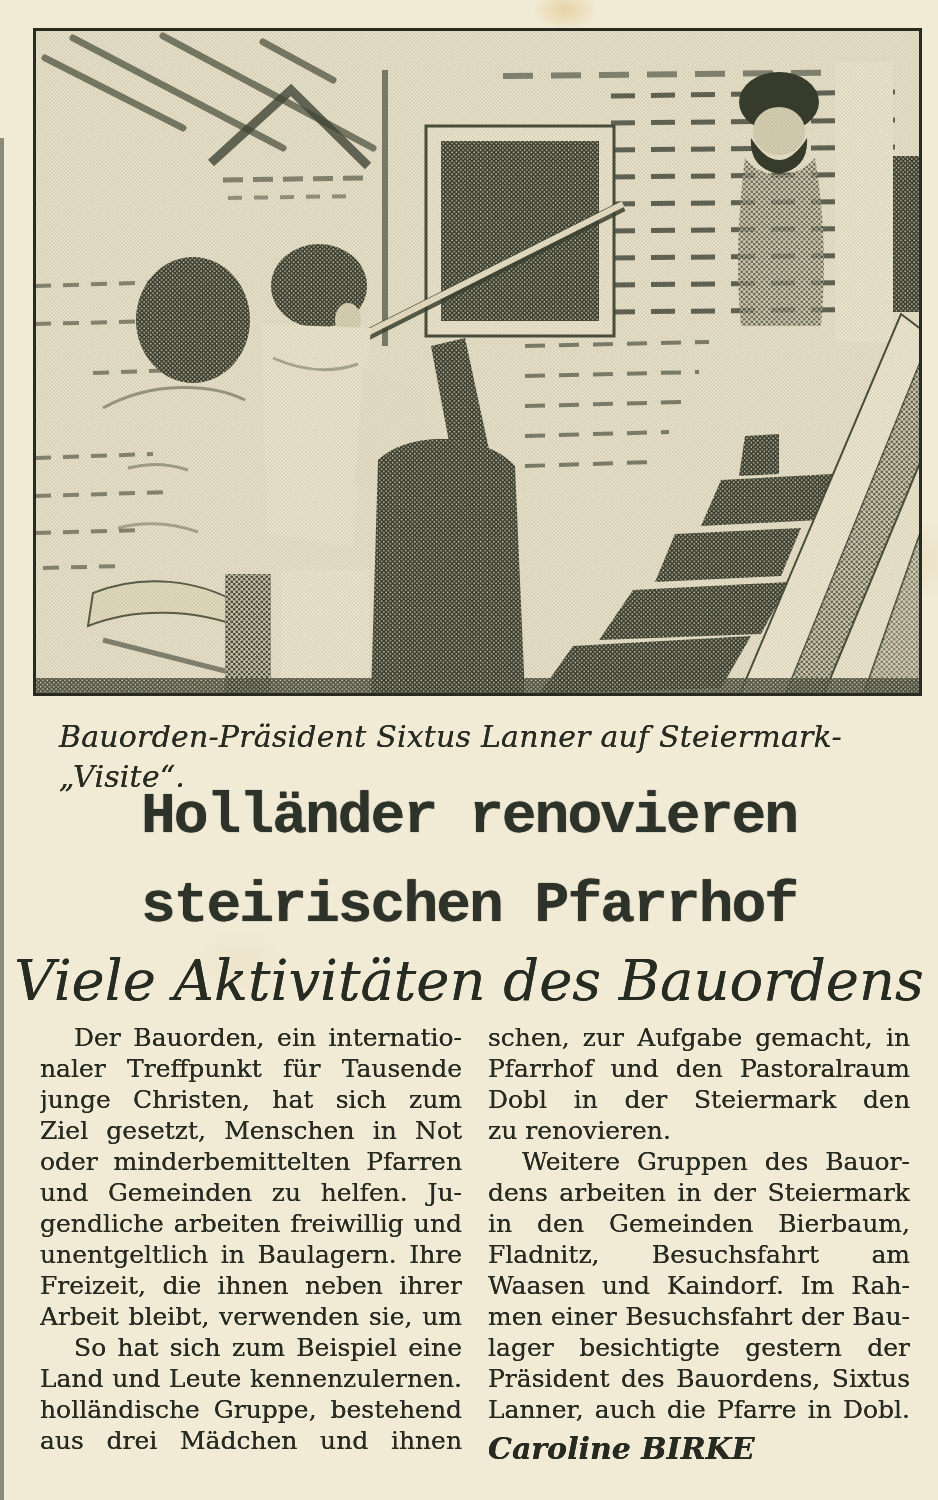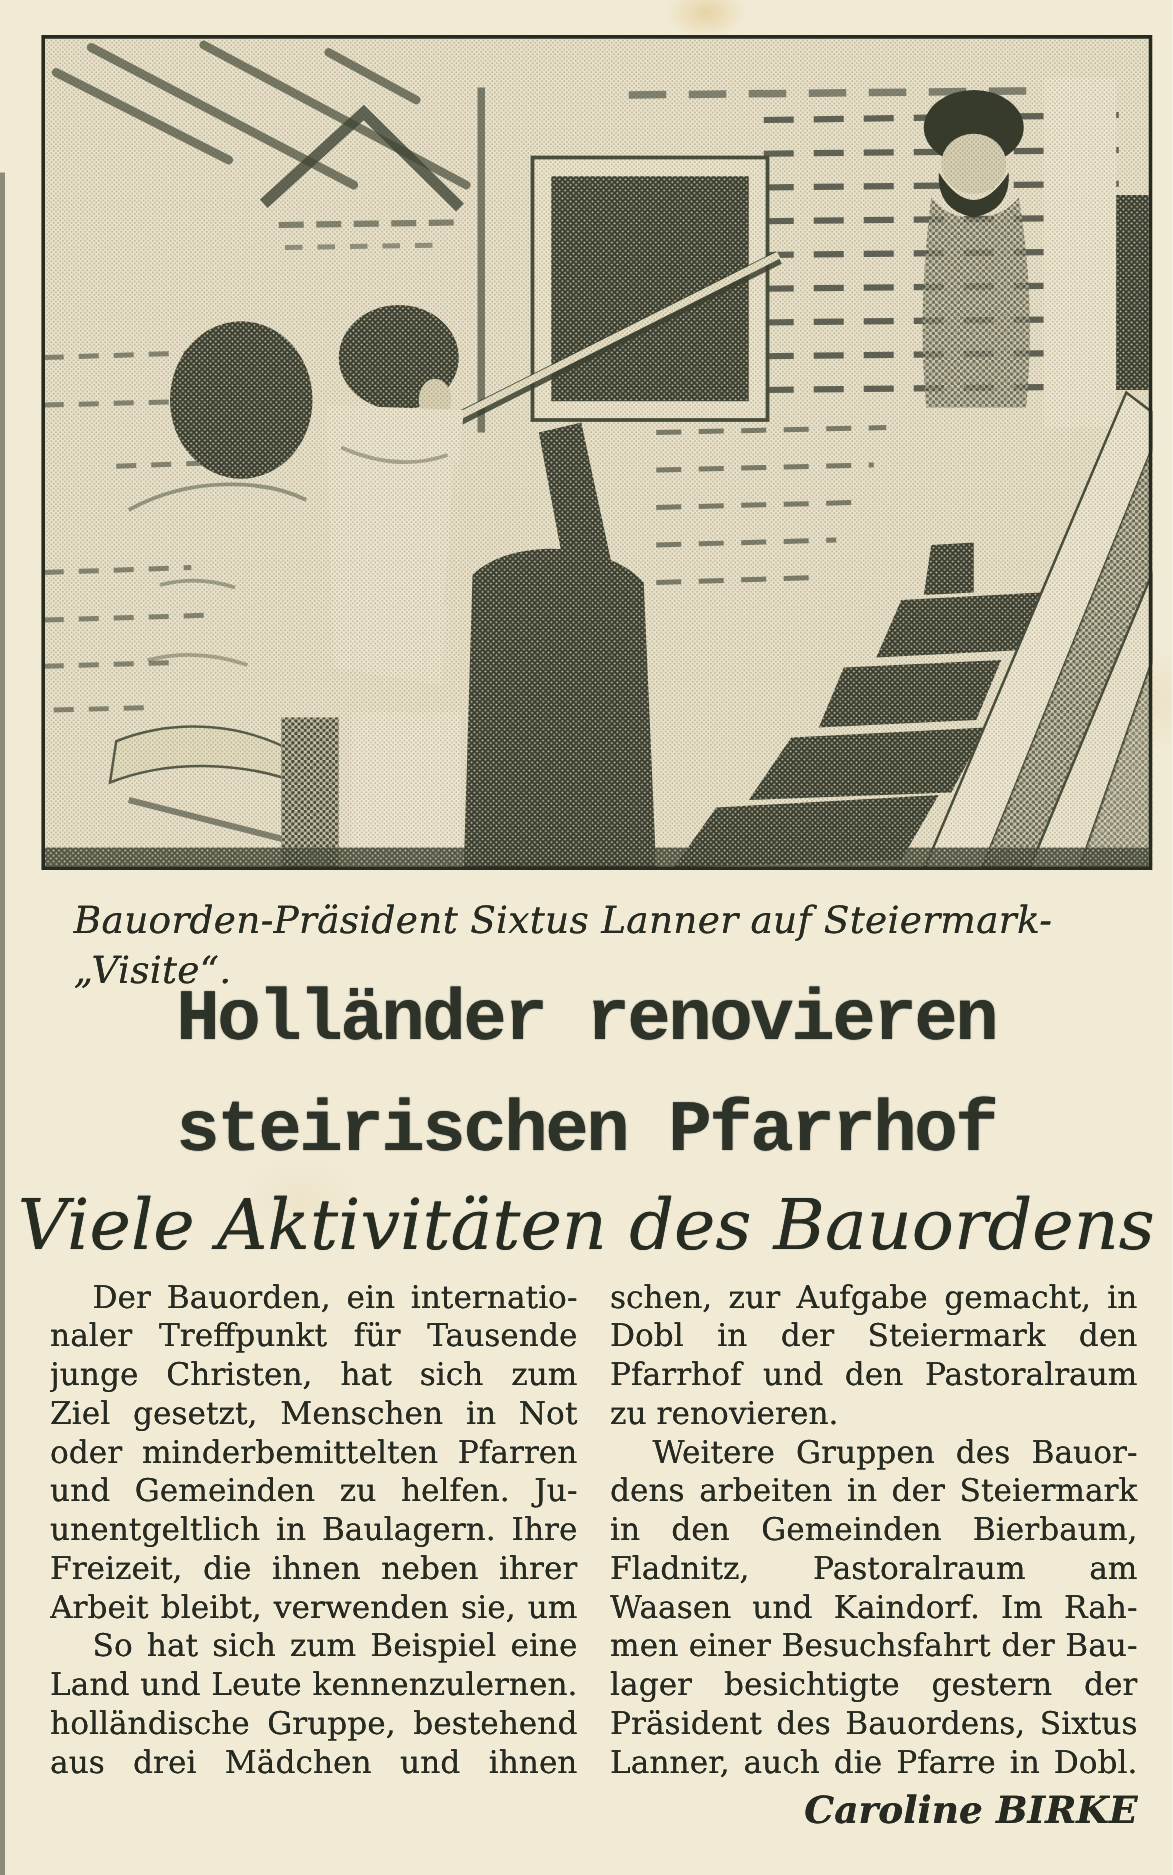--- a/index.html
+++ b/index.html
@@ -33,21 +33,21 @@
     position:absolute; left:0; right:0; top:934px; margin:12px; text-align:center;
     font-style:italic; font-weight:normal; font-size:56px; line-height:70px;
     color:#272c22; text-shadow:0 0 .6px #272c22;
   }
   .columns { position:absolute; left:40px; top:1022px; width:870px; display:flex; gap:26px; }
   .col { width:422px; font-size:25px; line-height:31px; color:#262a21; text-shadow:0 0 .4px #262a21; }
   .bline { height:31px; overflow:hidden; white-space:nowrap; }
   .bline.jst { white-space:normal; text-align:justify; }
   .bline.jst::after { content:""; display:inline-block; width:100%; height:0; }
   .bline.ind { text-indent:34px; }
-  .byline { margin-top:8px; height:34px; text-align:right; font-style:italic; font-weight:bold; font-size:30px; }
+  .byline { margin-top:8px; height:34px; text-align:left; font-style:italic; font-weight:bold; font-size:30px; }
 </style>
 </head>
 <body>
 
 <div class="page">
   <div class="scan-edge"></div>
 
   <figure class="photo">
     <svg viewBox="0 0 889 668" xmlns="http://www.w3.org/2000/svg" role="img">
       <defs>
@@ -187,38 +187,39 @@
   <h2 class="subheadline">Viele Aktivitäten des Bauordens</h2>
 
   <div class="columns">
     <div class="col">
         <div class="bline jst ind">Der Bauorden, ein internatio-</div>
         <div class="bline jst">naler Treffpunkt für Tausende</div>
         <div class="bline jst">junge Christen, hat sich zum</div>
         <div class="bline jst">Ziel gesetzt, Menschen in Not</div>
         <div class="bline jst">oder minderbemittelten Pfarren</div>
         <div class="bline jst">und Gemeinden zu helfen. Ju-</div>
+        <div class="bline jst">gendliche arbeiten freiwillig und</div>
         <div class="bline jst">unentgeltlich in Baulagern. Ihre</div>
         <div class="bline jst">Freizeit, die ihnen neben ihrer</div>
         <div class="bline jst">Arbeit bleibt, verwenden sie, um</div>
         <div class="bline jst ind">So hat sich zum Beispiel eine</div>
         <div class="bline jst">Land und Leute kennenzulernen.</div>
         <div class="bline jst">holländische Gruppe, bestehend</div>
         <div class="bline jst">aus drei Mädchen und ihnen Bur-</div>
       </div>
     <div class="col">
       <div>
           <div class="bline jst">schen, zur Aufgabe gemacht, in</div>
+          <div class="bline jst">Pfarrhof und den Pastoralraum</div>
           <div class="bline jst">Dobl in der Steiermark den</div>
-          <div class="bline jst">Pfarrhof und den Pastoralraum</div>
           <div class="bline">zu renovieren.</div>
           <div class="bline jst ind">Weitere Gruppen des Bauor-</div>
           <div class="bline jst">dens arbeiten in der Steiermark</div>
           <div class="bline jst">in den Gemeinden Bierbaum,</div>
-          <div class="bline jst">Fladnitz, Pastoralraum am</div>
+          <div class="bline jst">Fladnitz, Besuchsfahrt am</div>
           <div class="bline jst">Waasen und Kaindorf. Im Rah-</div>
           <div class="bline jst">men einer Besuchsfahrt der Bau-</div>
           <div class="bline jst">lager besichtigte gestern der</div>
           <div class="bline jst">Präsident des Bauordens, Sixtus</div>
           <div class="bline jst">Lanner, auch die Pfarre in Dobl.</div>
         </div>
       <div class="byline">Caroline BIRKE</div>
     </div>
   </div>
 </div>

